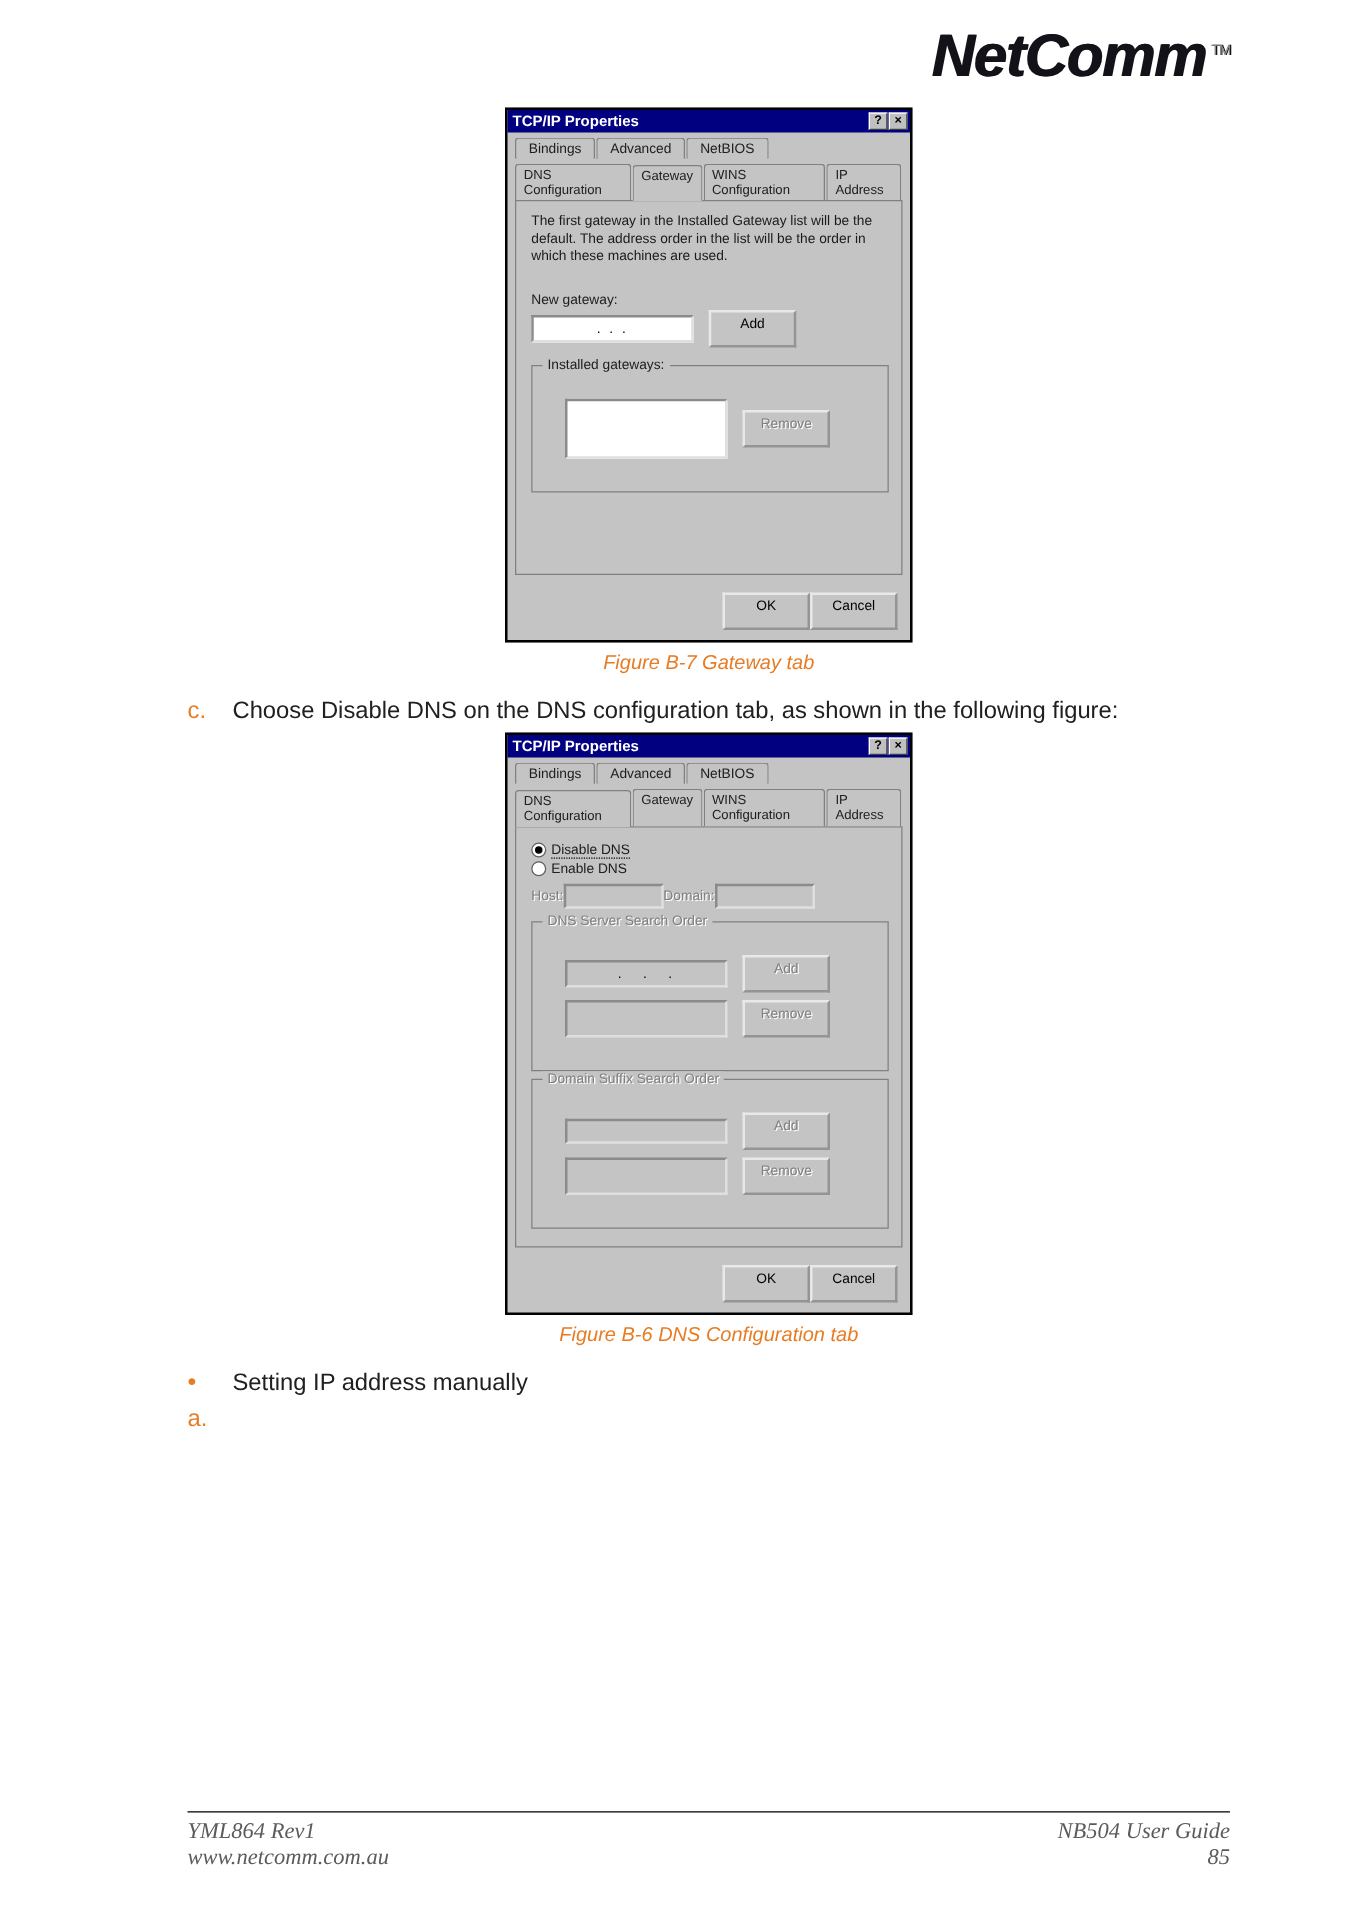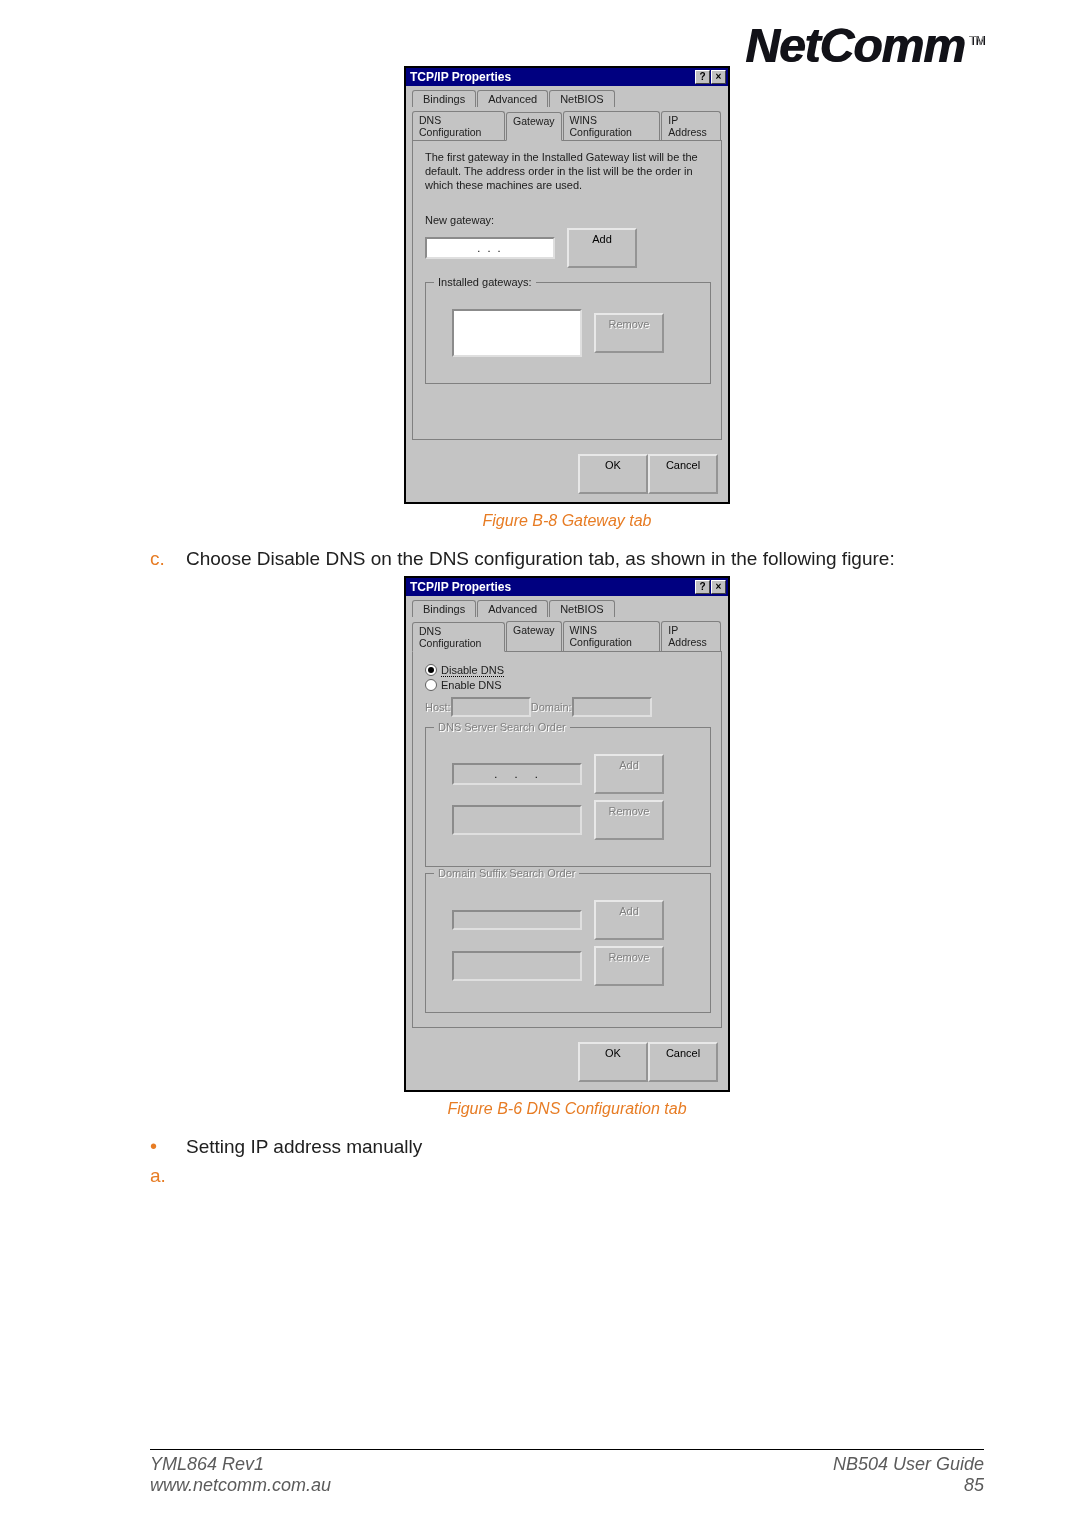--- a/index.html
+++ b/index.html
@@ -26,21 +26,21 @@
   }
   .brand-logo .tm {
     font-size: 12px;
     font-weight: 400;
     vertical-align: super;
     font-style: normal;
     color: #888;
     margin-left: 4px;
   }
   .content {
-    margin-top: 36px;
+    margin-top: 56px;
   }
   .win-dialog {
     width: 326px;
     border: 2px solid #000;
     background: #c4c4c4;
     margin: 0 auto 8px auto;
     font-family: Tahoma, Arial, sans-serif;
     font-size: 11px;
     color: #202020;
   }
@@ -121,21 +121,21 @@
     display: inline-flex;
     align-items: center;
     justify-content: center;
     font-size: 11px;
     color: #000;
     letter-spacing: 2px;
   }
   .ip-box.disabled { background: #c4c4c4; }
   .w98-btn {
     min-width: 70px;
-    height: 40px;
+    height: 30px;
     background: #c4c4c4;
     border: 2px outset #e8e8e8;
     font-family: Tahoma, Arial, sans-serif;
     font-size: 11px;
     text-align: center;
     line-height: 18px;
     color: #000;
   }
   .w98-btn.disabled { color: #808080; text-shadow: 1px 1px #fff; }
   .row-inline { display: flex; align-items: center; gap: 12px; }
@@ -229,21 +229,21 @@
     bottom: 36px;
     left: 150px;
     right: 96px;
     border-top: 1px solid #000;
     padding-top: 4px;
     font-size: 18px;
     font-style: italic;
     color: #5b5b5b;
     display: flex;
     justify-content: space-between;
-    font-family: Liberation Sans, sans-serif;
+    font-family: Liberation Serif, serif;
   }
   .footer .right { text-align: right; }
   .half-disabled { color: #808080; text-shadow: 1px 1px #fff; }
   .domain-row { display: flex; align-items: center; margin: 6px 0 10px 0; }
 </style>
 </head>
 <body>
 
 <div class="brand-logo">
   <span>NetComm</span><span class="tm">TM</span>
@@ -284,21 +284,21 @@
           <div class="w98-btn disabled">Remove</div>
         </div>
       </div>
     </div>
     <div class="dlg-footer">
       <div class="w98-btn">OK</div>
       <div class="w98-btn">Cancel</div>
     </div>
   </div>
 
-  <div class="caption">Figure B-8  Gateway tab</div>
+  <div class="caption">Figure B-7  Gateway tab</div>
 
   <div class="line-item">
     <span class="marker orange">c.</span>
     <span class="text">Choose Disable DNS on the DNS configuration tab, as shown in the following figure:</span>
   </div>
 
   <div class="win-dialog">
     <div class="title-bar">
       <span class="title-text">TCP/IP Properties</span>
       <span class="tb-btn">?</span>

